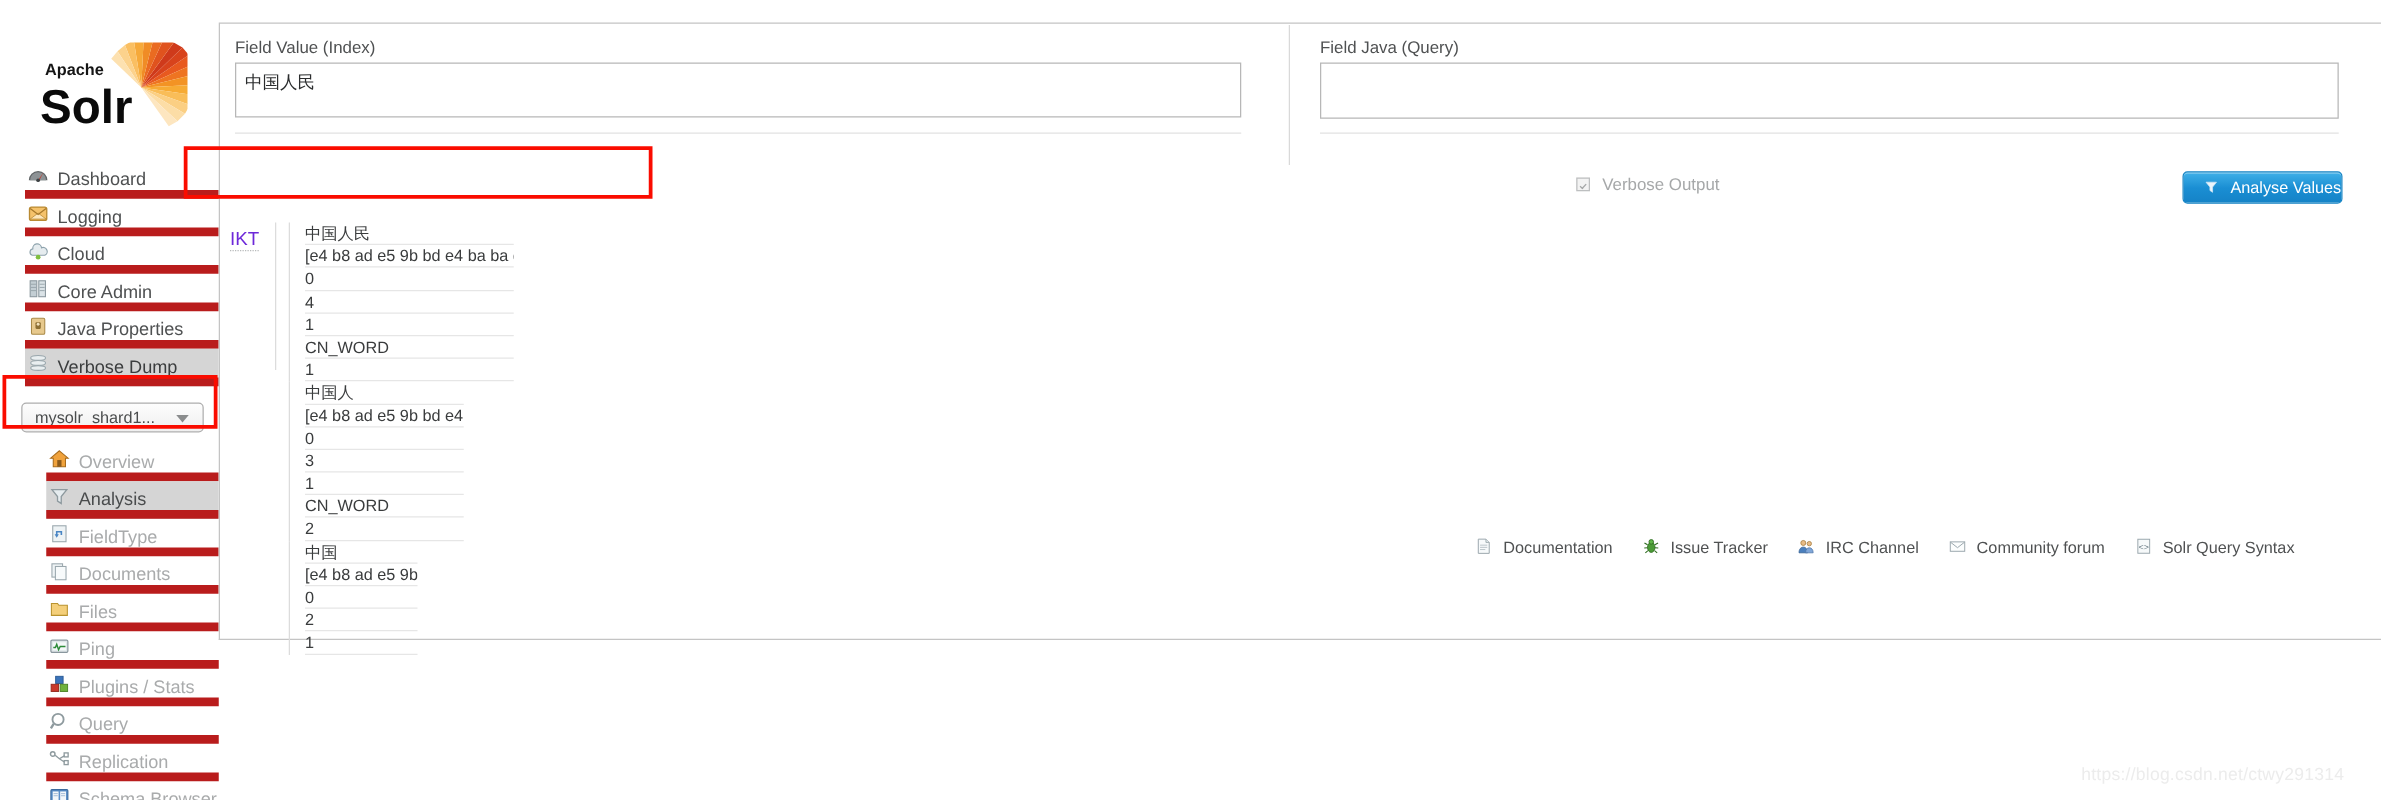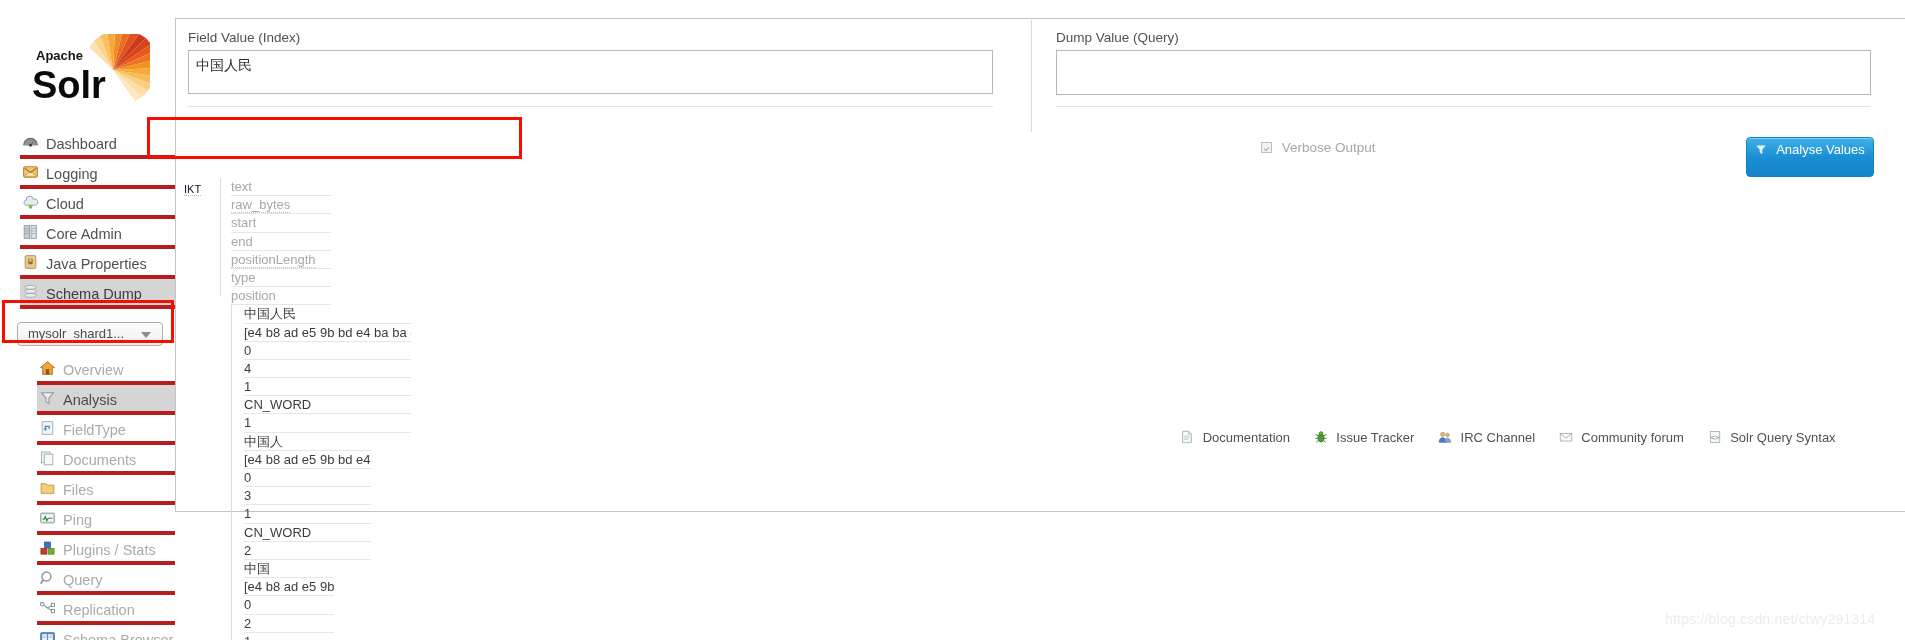--- a/index.html
+++ b/index.html
@@ -32,21 +32,21 @@
 
   .nav-main {
     position: absolute;
     left: 20px; top: 117px;
     width: 155px;
   }
   .nav-item {
     position: relative;
     height: 30px;
     line-height: 30px;
-    border-bottom: 4px solid #b91c1c;
+    border-bottom: 7px solid #b91c1c;
     font-size: 14.5px;
     color: #4f5152;
     padding-left: 26px;
     white-space: nowrap;
     cursor: pointer;
   }
   .nav-item.sel { background: #d5d5d5; color: #3b3d3e; }
   .nav-ico {
     position: absolute;
     left: 2px; top: 50%;
@@ -221,49 +221,49 @@
     width: 4px; height: 2px;
     border-left: 1.6px solid #a4a6a7;
     border-bottom: 1.6px solid #a4a6a7;
     transform: rotate(-48deg);
   }
 
   
   .analyse-btn {
     position: absolute;
     left: 1570px; top: 119px;
-    width: 128px; height: 40px;
+    width: 128px; height: 26px;
     border: 1px solid #1383c4;
     border-radius: 4px;
     background: linear-gradient(to bottom,#3fb0e8 0%,#1a8ed3 52%,#1583c7 100%);
     color: #fff;
     font-size: 13px;
     line-height: 24px;
-    text-align: center;
+    text-align: right;
     cursor: pointer;
     box-shadow: inset 0 1px 0 rgba(255,255,255,.35);
   }
   .analyse-btn .fnl {
     display: inline-block;
     vertical-align: -2px;
     margin-right: 6px;
   }
 
   
   #analysis-table {
     position: absolute;
     left: 8px; top: 160px;
     font-size: 13px;
     color: #3a3c3d;
   }
   .an-label {
     position: absolute;
     left: 0; top: 5px;
-    font-size: 11px;
-    color: #0f172a;
+    font-size: 15px;
+    color: #6d28d9;
     border-bottom: 1px dotted #b8babb;
     cursor: pointer;
   }
   .an-vrule {
     position: absolute;
     left: 36px; top: 0;
     width: 0; height: 118px;
     border-left: 1px solid #dcdcdc;
   }
   .an-grid {
@@ -422,21 +422,21 @@
       </div>
 
       <div class="nav-item sel">
         <svg class="nav-ico" viewBox="0 0 16 16">
           <g fill="#e9eef0" stroke="#9aa7ad" stroke-width=".8">
             <ellipse cx="8" cy="3.6" rx="5.6" ry="1.8"></ellipse>
             <ellipse cx="8" cy="7.4" rx="5.6" ry="1.8"></ellipse>
             <ellipse cx="8" cy="11.2" rx="5.6" ry="1.8"></ellipse>
           </g>
         </svg>
-        <span>Schema Dump</span>
+        <span>Verbose Dump</span>
       </div>
 
     </div>
 
     <div class="core-sel-box">
       <span>mysolr_shard1...</span>
       <span class="core-sel-arrow"></span>
     </div>
 
     <div class="nav-core">
@@ -538,21 +538,21 @@
     <div class="panel">
       <div class="panel-top-rule"></div>
       <div class="col-divider"></div>
 
       <div class="fv-block" id="fv-index">
         <div class="fv-label">Field Value (Index)</div>
         <textarea class="fv-area" placeholder="" style="">中国人民</textarea>
       </div>
 
       <div class="fv-block" id="fv-query">
-        <div class="fv-label">Dump Value (Query)</div>
+        <div class="fv-label">Field Java (Query)</div>
         <textarea class="fv-area" placeholder="" style=""></textarea>
       </div>
 
       <div class="rule-under" id="rule-left"></div>
       <div class="rule-under" id="rule-right"></div>
 
 
       <div class="verbose-row">
         <span class="vbox"></span>
         <span>Verbose Output</span>
@@ -564,29 +564,20 @@
         </svg>
         <span>Analyse Values</span>
       </div>
 
       <div id="analysis-table">
         <div class="an-label">IKT</div>
         <div class="an-vrule"></div>
 
         <div class="an-grid">
 
-          <div class="an-col keys">
-            <div class="cell"><span>text</span></div>
-            <div class="cell dotted"><span>raw_bytes</span></div>
-            <div class="cell"><span>start</span></div>
-            <div class="cell"><span>end</span></div>
-            <div class="cell dotted"><span>positionLength</span></div>
-            <div class="cell"><span>type</span></div>
-            <div class="cell"><span>position</span></div>
-          </div>
 
           <div class="an-col data" style="width:180px">
             <div class="cell cjk">中国人民</div>
             <div class="cell">[e4 b8 ad e5 9b bd e4 ba ba e6 b0 91]</div>
             <div class="cell">0</div>
             <div class="cell">4</div>
             <div class="cell">1</div>
             <div class="cell">CN_WORD</div>
             <div class="cell">1</div>
           </div>

